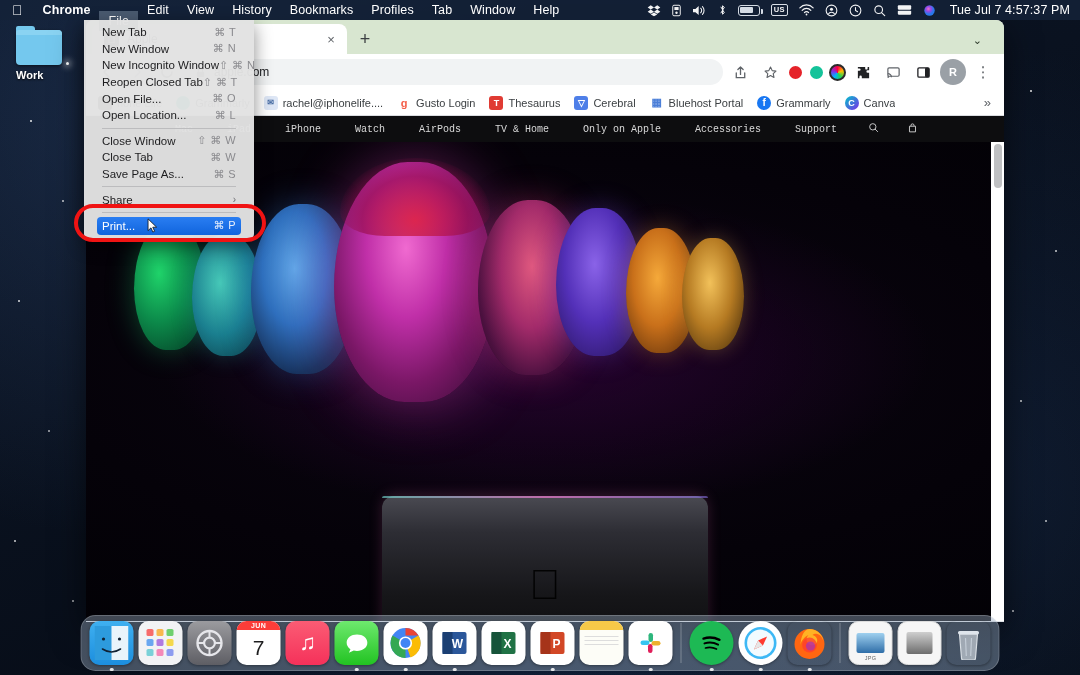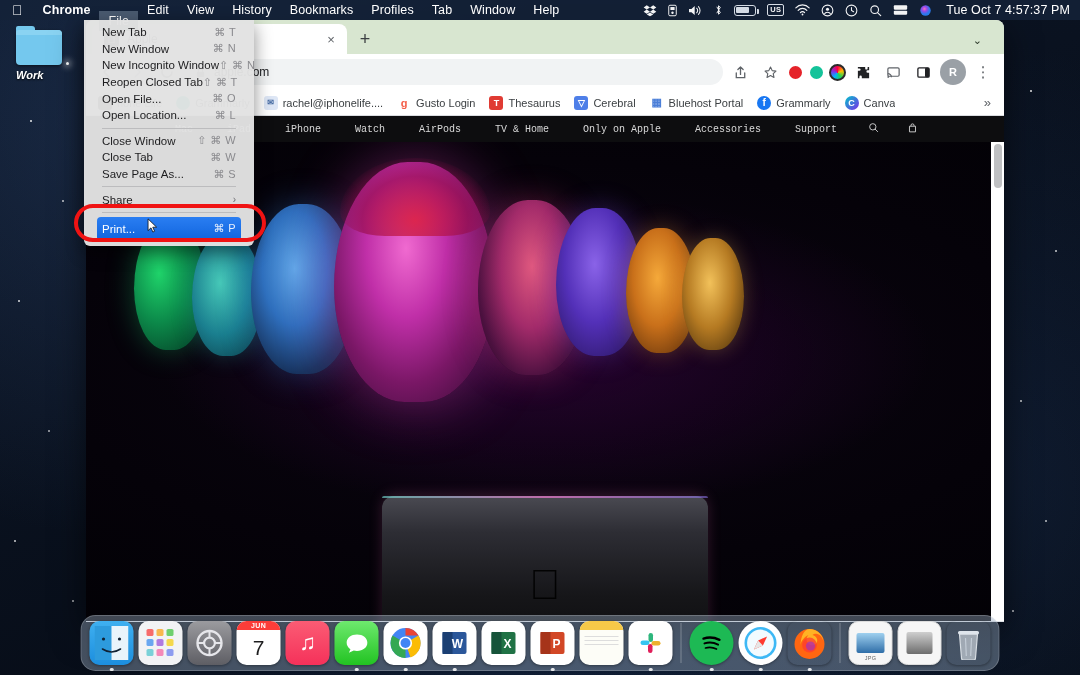--- a/index.html
+++ b/index.html
@@ -54,21 +54,21 @@
   .flagus{
     border:1.2px solid #e3e9f0; border-radius:2px;
     font-size:7.5px; font-weight:bold; padding:0.5px 2px; line-height:1.15;
     letter-spacing:0.2px;
     text-align:center;
   }
 
   
   #work-folder{
     position:absolute; left:16px; top:30px; width:22px;
-    text-align:left; z-index:5;font-style:italic;
+    text-align:left; z-index:5;
   }
   .folder-shape{
     width:46px;height:35px; position:relative;
     background:#74c8ee; border-radius:3px 4px 4px 4px;
     box-shadow:0 1px 3px rgba(0,0,0,0.5);
   }
   .folder-shape:before{
     content:""; position:absolute; top:-4px; left:0; width:19px;height:6px;
     background:#74c8ee; border-radius:2px 3px 0 0;
   }
@@ -214,21 +214,21 @@
   .mi{
     height:16.6px; display:flex; align-items:center;
     padding:0 10px 0 10px; white-space:nowrap;
   }
   .mi .mlbl{ flex:1; }
   .mi .mkey{ color:#8a8a8e; font-size:11px; letter-spacing:0.4px; }
   .mi .marrow{ color:#6b6b70; font-size:10px; }
   .mi.sel{
     background:linear-gradient(180deg,#2a7ef2 0%,#1064dd 100%);
     color:#fff; margin:0 5px; border-radius:4px;
-    padding:0 5px 0 5px; height:24px;
+    padding:0 5px 0 5px; height:18px;
   }
   .mi.sel .mkey{ color:#e6eefc; }
   .msep{ height:1px; background:#bcbcbe; margin:4px 10px; }
 
   
   #red-oval{
     position:absolute; left:74px; top:204px; width:192px; height:38px;
     border:4px solid #f01313; border-radius:20px; z-index:90;
     pointer-events:none;
   }
@@ -546,21 +546,21 @@
           <defs>
             <radialGradient id="sg" cx="40%" cy="35%">
               <stop offset="0%" stop-color="#ff7ac8"></stop>
               <stop offset="45%" stop-color="#a24bf0"></stop>
               <stop offset="100%" stop-color="#2b7ef5"></stop>
             </radialGradient>
           </defs>
           <circle cx="8" cy="8" r="6.4" fill="url(#sg)"></circle>
         </svg>
     </div>
-    <div class="mb-clock">Tue Oct 7  4:57:37 PM</div>
+    <div class="mb-clock">Tue Jul 7  4:57:37 PM</div>
   </div>
 </div>
 
 <div id="filemenu">
   <div class="mi">
     <span class="mlbl">New Tab</span>
     <span class="mkey">⌘ T</span>
   </div>
   <div class="mi">
     <span class="mlbl">New Window</span>

